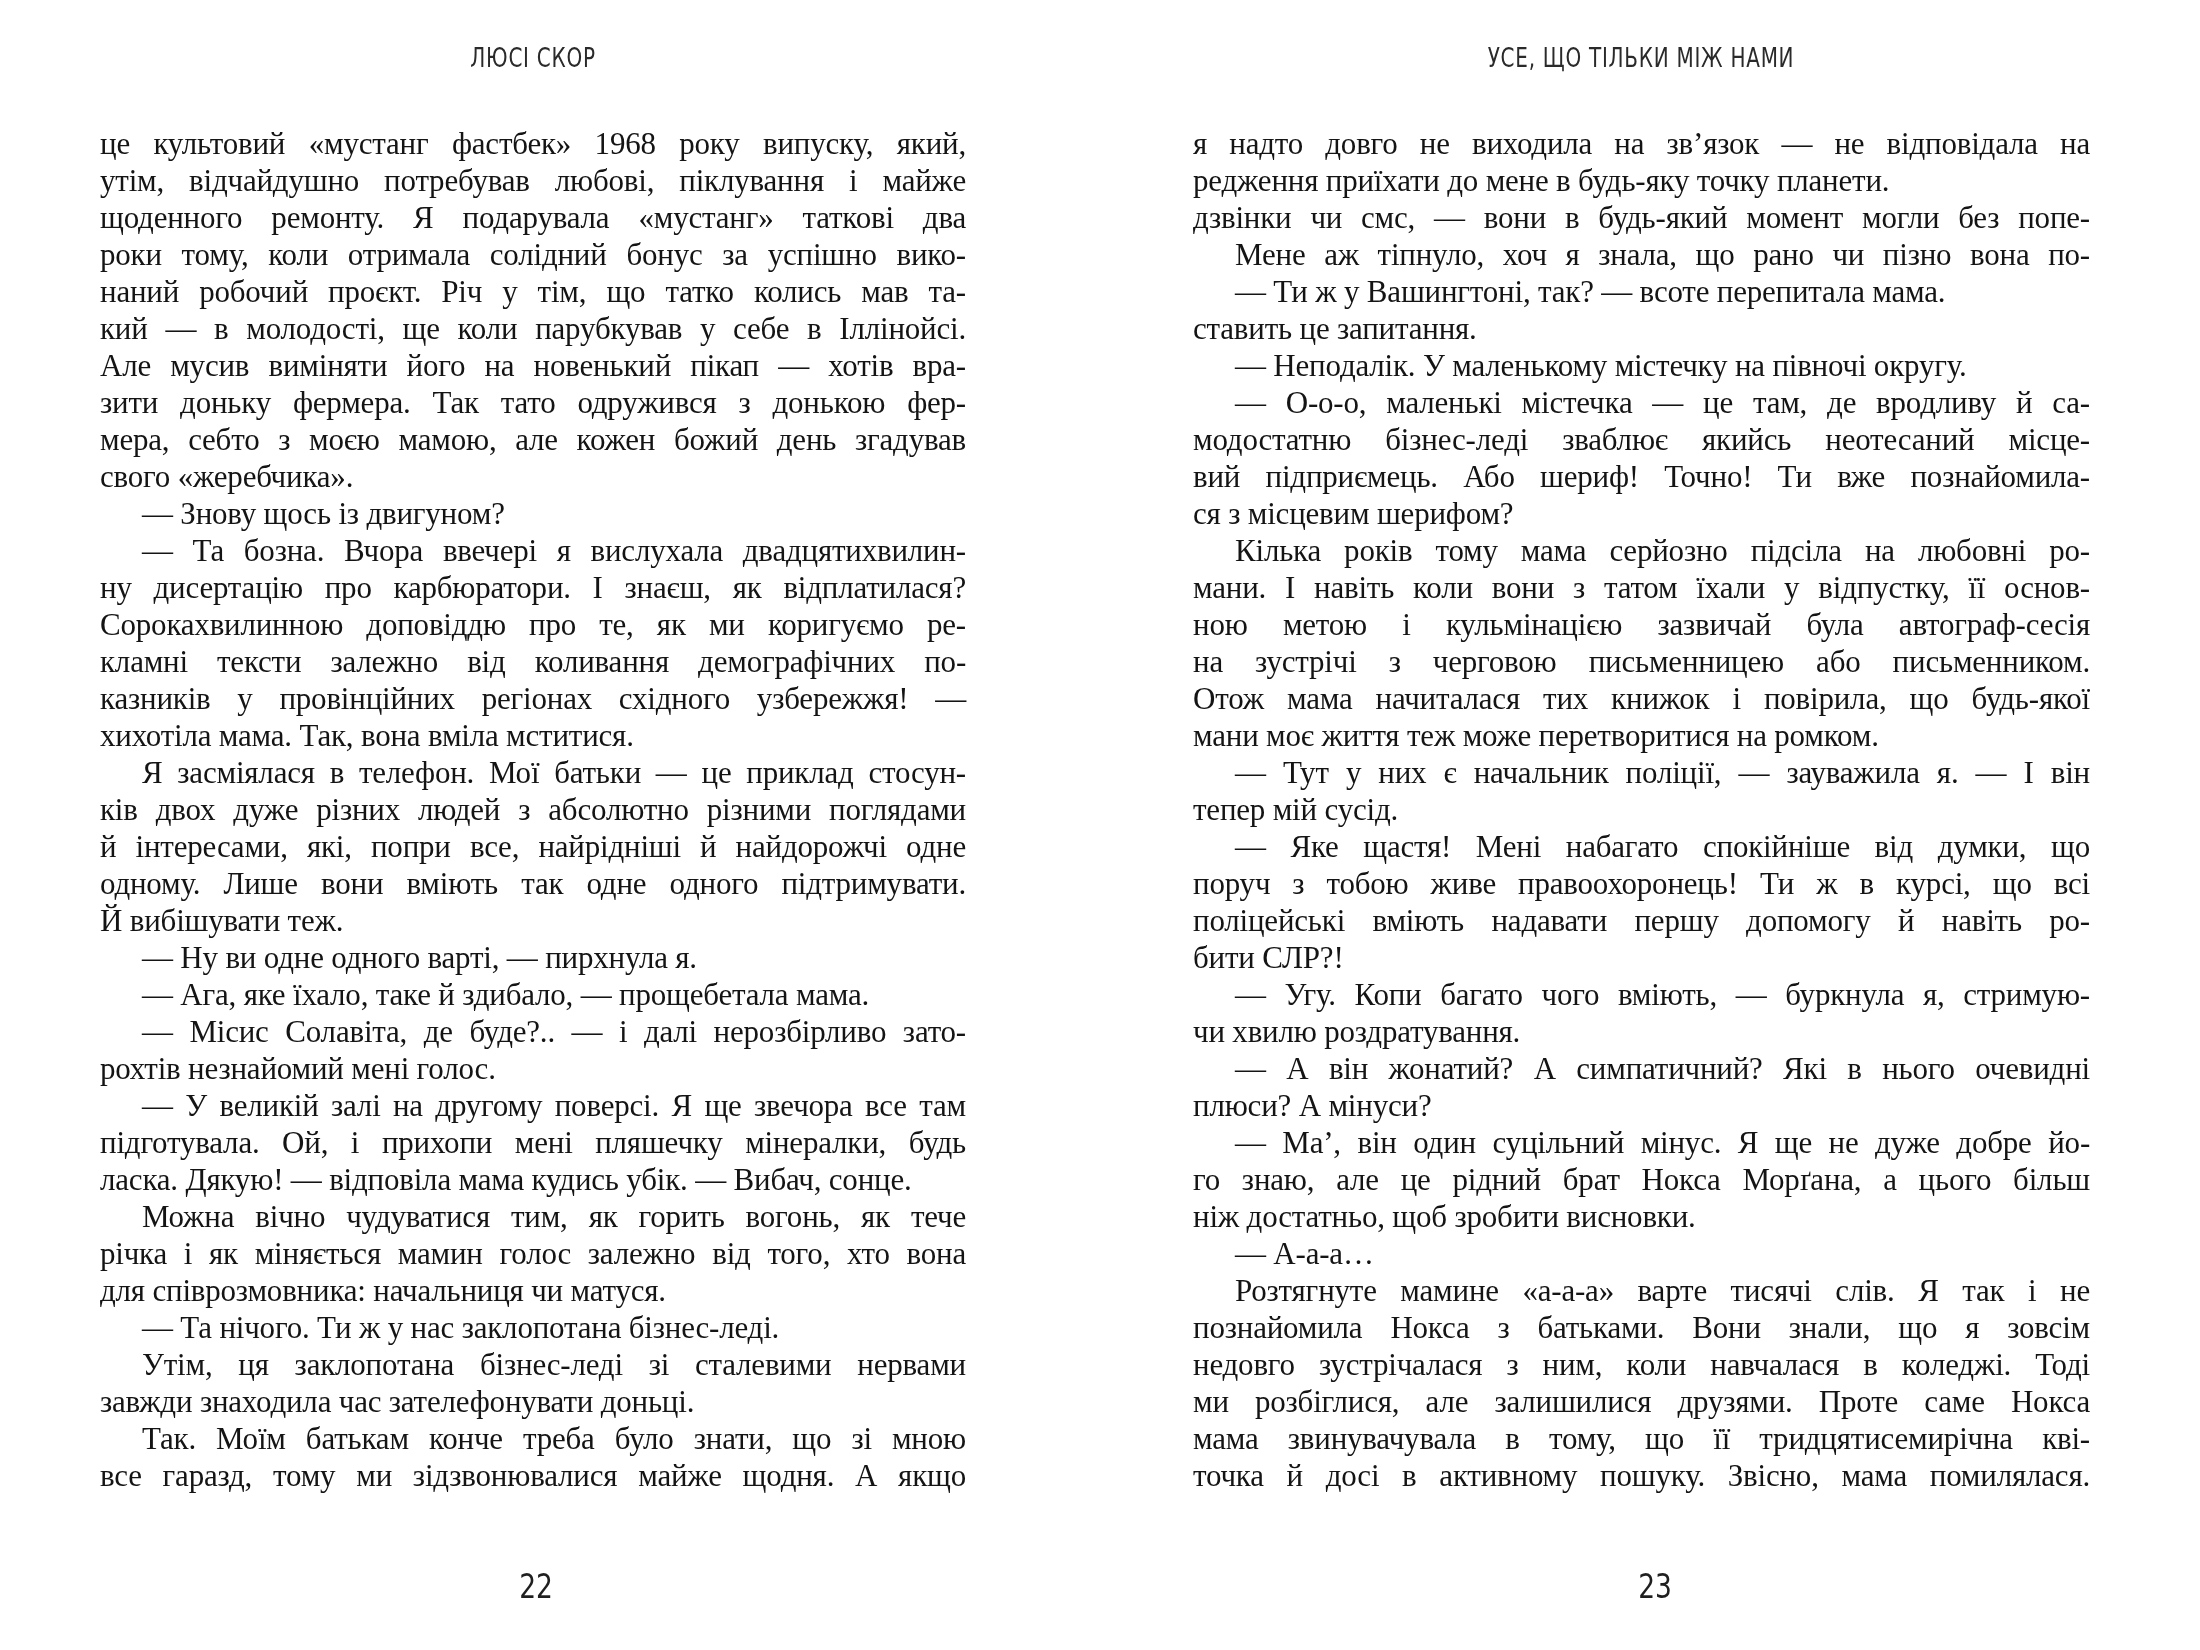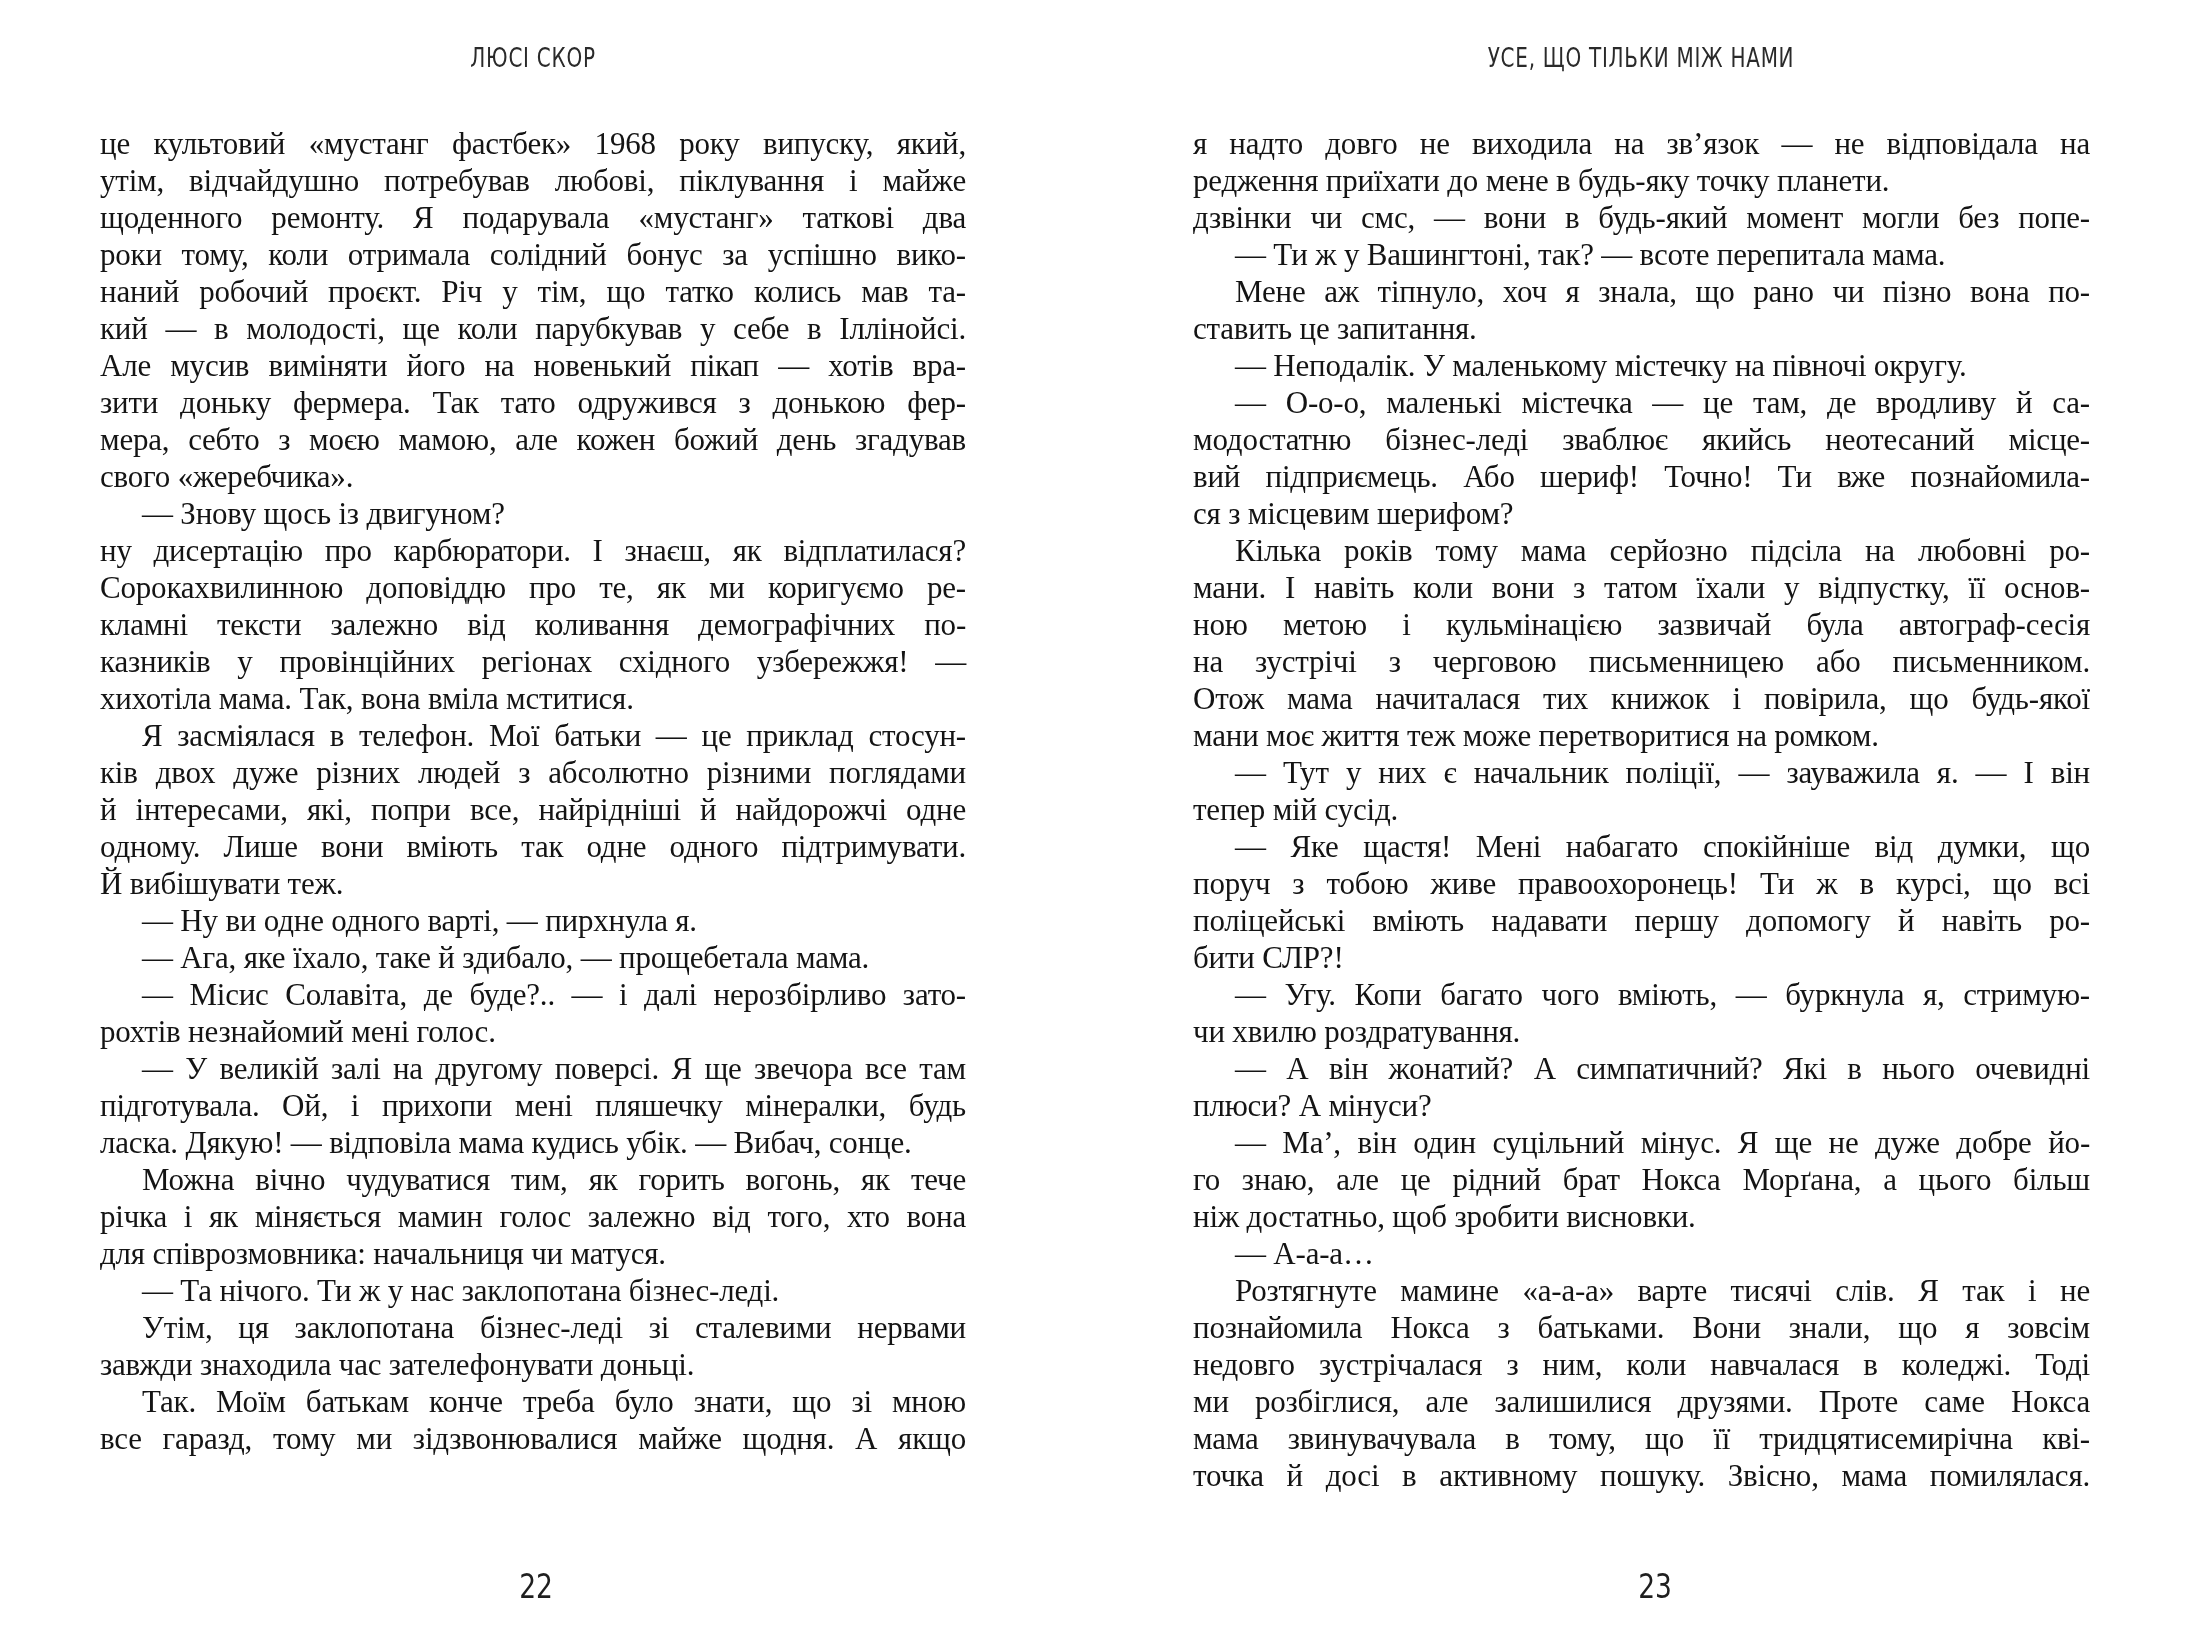--- a/index.html
+++ b/index.html
@@ -65,20 +65,21 @@
         <div class="ln">утім, відчайдушно потребував любові, піклування і майже</div>
         <div class="ln">щоденного ремонту. Я подарувала «мустанг» таткові два</div>
         <div class="ln">роки тому, коли отримала солідний бонус за успішно вико-</div>
         <div class="ln">наний робочий проєкт. Річ у тім, що татко колись мав та-</div>
         <div class="ln">кий — в молодості, ще коли парубкував у себе в Іллінойсі.</div>
         <div class="ln">Але мусив виміняти його на новенький пікап — хотів вра-</div>
         <div class="ln">зити доньку фермера. Так тато одружився з донькою фер-</div>
         <div class="ln">мера, себто з моєю мамою, але кожен божий день згадував</div>
         <div class="ln end">свого «жеребчика».</div>
         <div class="ln end ind">— Знову щось із двигуном?</div>
+        <div class="ln ind">— Та бозна. Вчора ввечері я вислухала двадцятихвилин-</div>
         <div class="ln">ну дисертацію про карбюратори. І знаєш, як відплатилася?</div>
         <div class="ln">Сорокахвилинною доповіддю про те, як ми коригуємо ре-</div>
         <div class="ln">кламні тексти залежно від коливання демографічних по-</div>
         <div class="ln">казників у провінційних регіонах східного узбережжя! —</div>
         <div class="ln end">хихотіла мама. Так, вона вміла мститися.</div>
         <div class="ln ind">Я засміялася в телефон. Мої батьки — це приклад стосун-</div>
         <div class="ln">ків двох дуже різних людей з абсолютно різними поглядами</div>
         <div class="ln">й інтересами, які, попри все, найрідніші й найдорожчі одне</div>
         <div class="ln">одному. Лише вони вміють так одне одного підтримувати.</div>
         <div class="ln end">Й вибішувати теж.</div>
@@ -100,22 +101,22 @@
       </div>
     <div class="folio folio-left">22</div>
   </div>
 
   <div>
     <div class="running-head head-right">УСЕ, ЩО ТІЛЬКИ МІЖ НАМИ</div>
     <div class="col col-right">
         <div class="ln">я надто довго не виходила на зв’язок — не відповідала на</div>
         <div class="ln end">редження приїхати до мене в будь-яку точку планети.</div>
         <div class="ln">дзвінки чи смс, — вони в будь-який момент могли без попе-</div>
+        <div class="ln ind">Мене аж тіпнуло, хоч я знала, що рано чи пізно вона по-</div>
         <div class="ln end ind">— Ти ж у Вашингтоні, так? — всоте перепитала мама.</div>
-        <div class="ln ind">Мене аж тіпнуло, хоч я знала, що рано чи пізно вона по-</div>
         <div class="ln end">ставить це запитання.</div>
         <div class="ln end ind">— Неподалік. У маленькому містечку на півночі округу.</div>
         <div class="ln ind">— О-о-о, маленькі містечка — це там, де вродливу й са-</div>
         <div class="ln">модостатню бізнес-леді зваблює якийсь неотесаний місце-</div>
         <div class="ln">вий підприємець. Або шериф! Точно! Ти вже познайомила-</div>
         <div class="ln end">ся з місцевим шерифом?</div>
         <div class="ln ind">Кілька років тому мама серйозно підсіла на любовні ро-</div>
         <div class="ln">мани. І навіть коли вони з татом їхали у відпустку, її основ-</div>
         <div class="ln">ною метою і кульмінацією зазвичай була автограф-сесія</div>
         <div class="ln">на зустрічі з черговою письменницею або письменником.</div>

